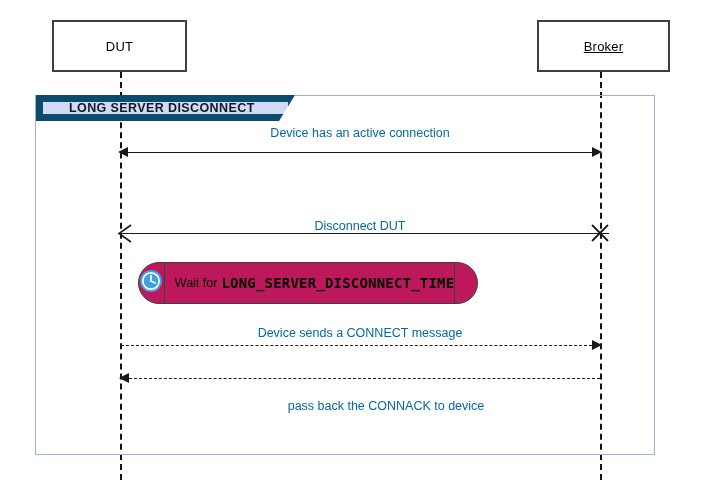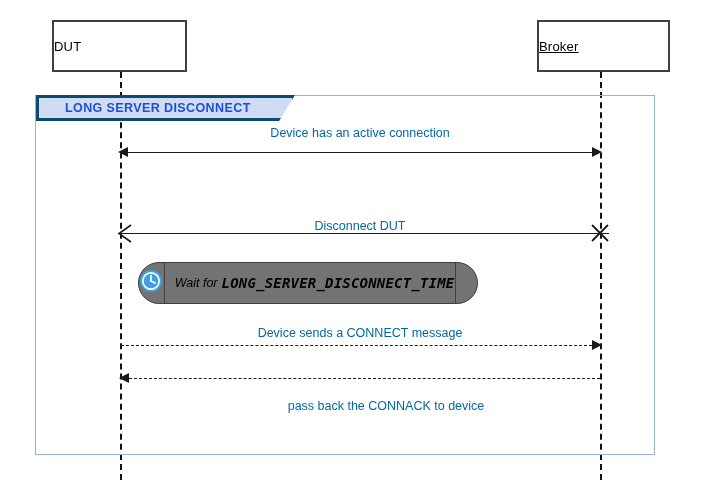--- a/index.html
+++ b/index.html
@@ -20,48 +20,48 @@
   }
   .abs { position: absolute; }
 
   
   .participant {
     box-sizing: border-box;
     border: 2px solid #3f3f3f;
     background: #ffffff;
     display: flex;
     align-items: center;
-    justify-content: flex-start;
+    justify-content: center;
     font-size: 13px;
     color: #000000;
     letter-spacing: 0.2px;
   }
 
   
   .lifeline {
     width: 0;
     border-left: 2px dashed #111111;
   }
 
   
   .frame {
     box-sizing: border-box;
     border: 1px solid #9bb1d6;
     background: transparent;
   }
   .frame-tab {
     box-sizing: border-box;
     background: #cfdcf3;
-    border: 3px solid #0c4a6e;
+    border: 7px solid #0c4a6e;
     display: flex;
     align-items: center;
     padding-left: 26px;
     font-size: 12.5px;
     font-weight: bold;
-    color: #1d4ed8;
+    color: #0f172a;
     letter-spacing: 0.4px;
     -webkit-clip-path: polygon(0 0, 100% 0, calc(100% - 16px) 100%, 0 100%);
     clip-path: polygon(0 0, 100% 0, calc(100% - 16px) 100%, 0 100%);
   }
 
   
   .msg-line {
     height: 0;
     border-top: 1.5px solid #1a1a1a;
   }
@@ -87,26 +87,25 @@
     border-top: 5px solid transparent;
     border-bottom: 5px solid transparent;
     border-right: 10px solid #1a1a1a;
   }
   .arrow-left-open svg, .x-mark svg { display: block; }
 
   
   .wait-box {
     box-sizing: border-box;
     border: 1.5px solid #3f3f3f;
-    background: #737373;
+    background: #be185d;
     border-radius: 22px;
     display: flex;
     align-items: stretch;
     overflow: hidden;
-    font-style: italic;
   }
   .wait-icon-cell {
     box-sizing: border-box;
     width: 40px;
     border-right: 1.5px solid #3f3f3f;
     display: flex;
     align-items: center;
     justify-content: center;
   }
   .wait-text-cell {

